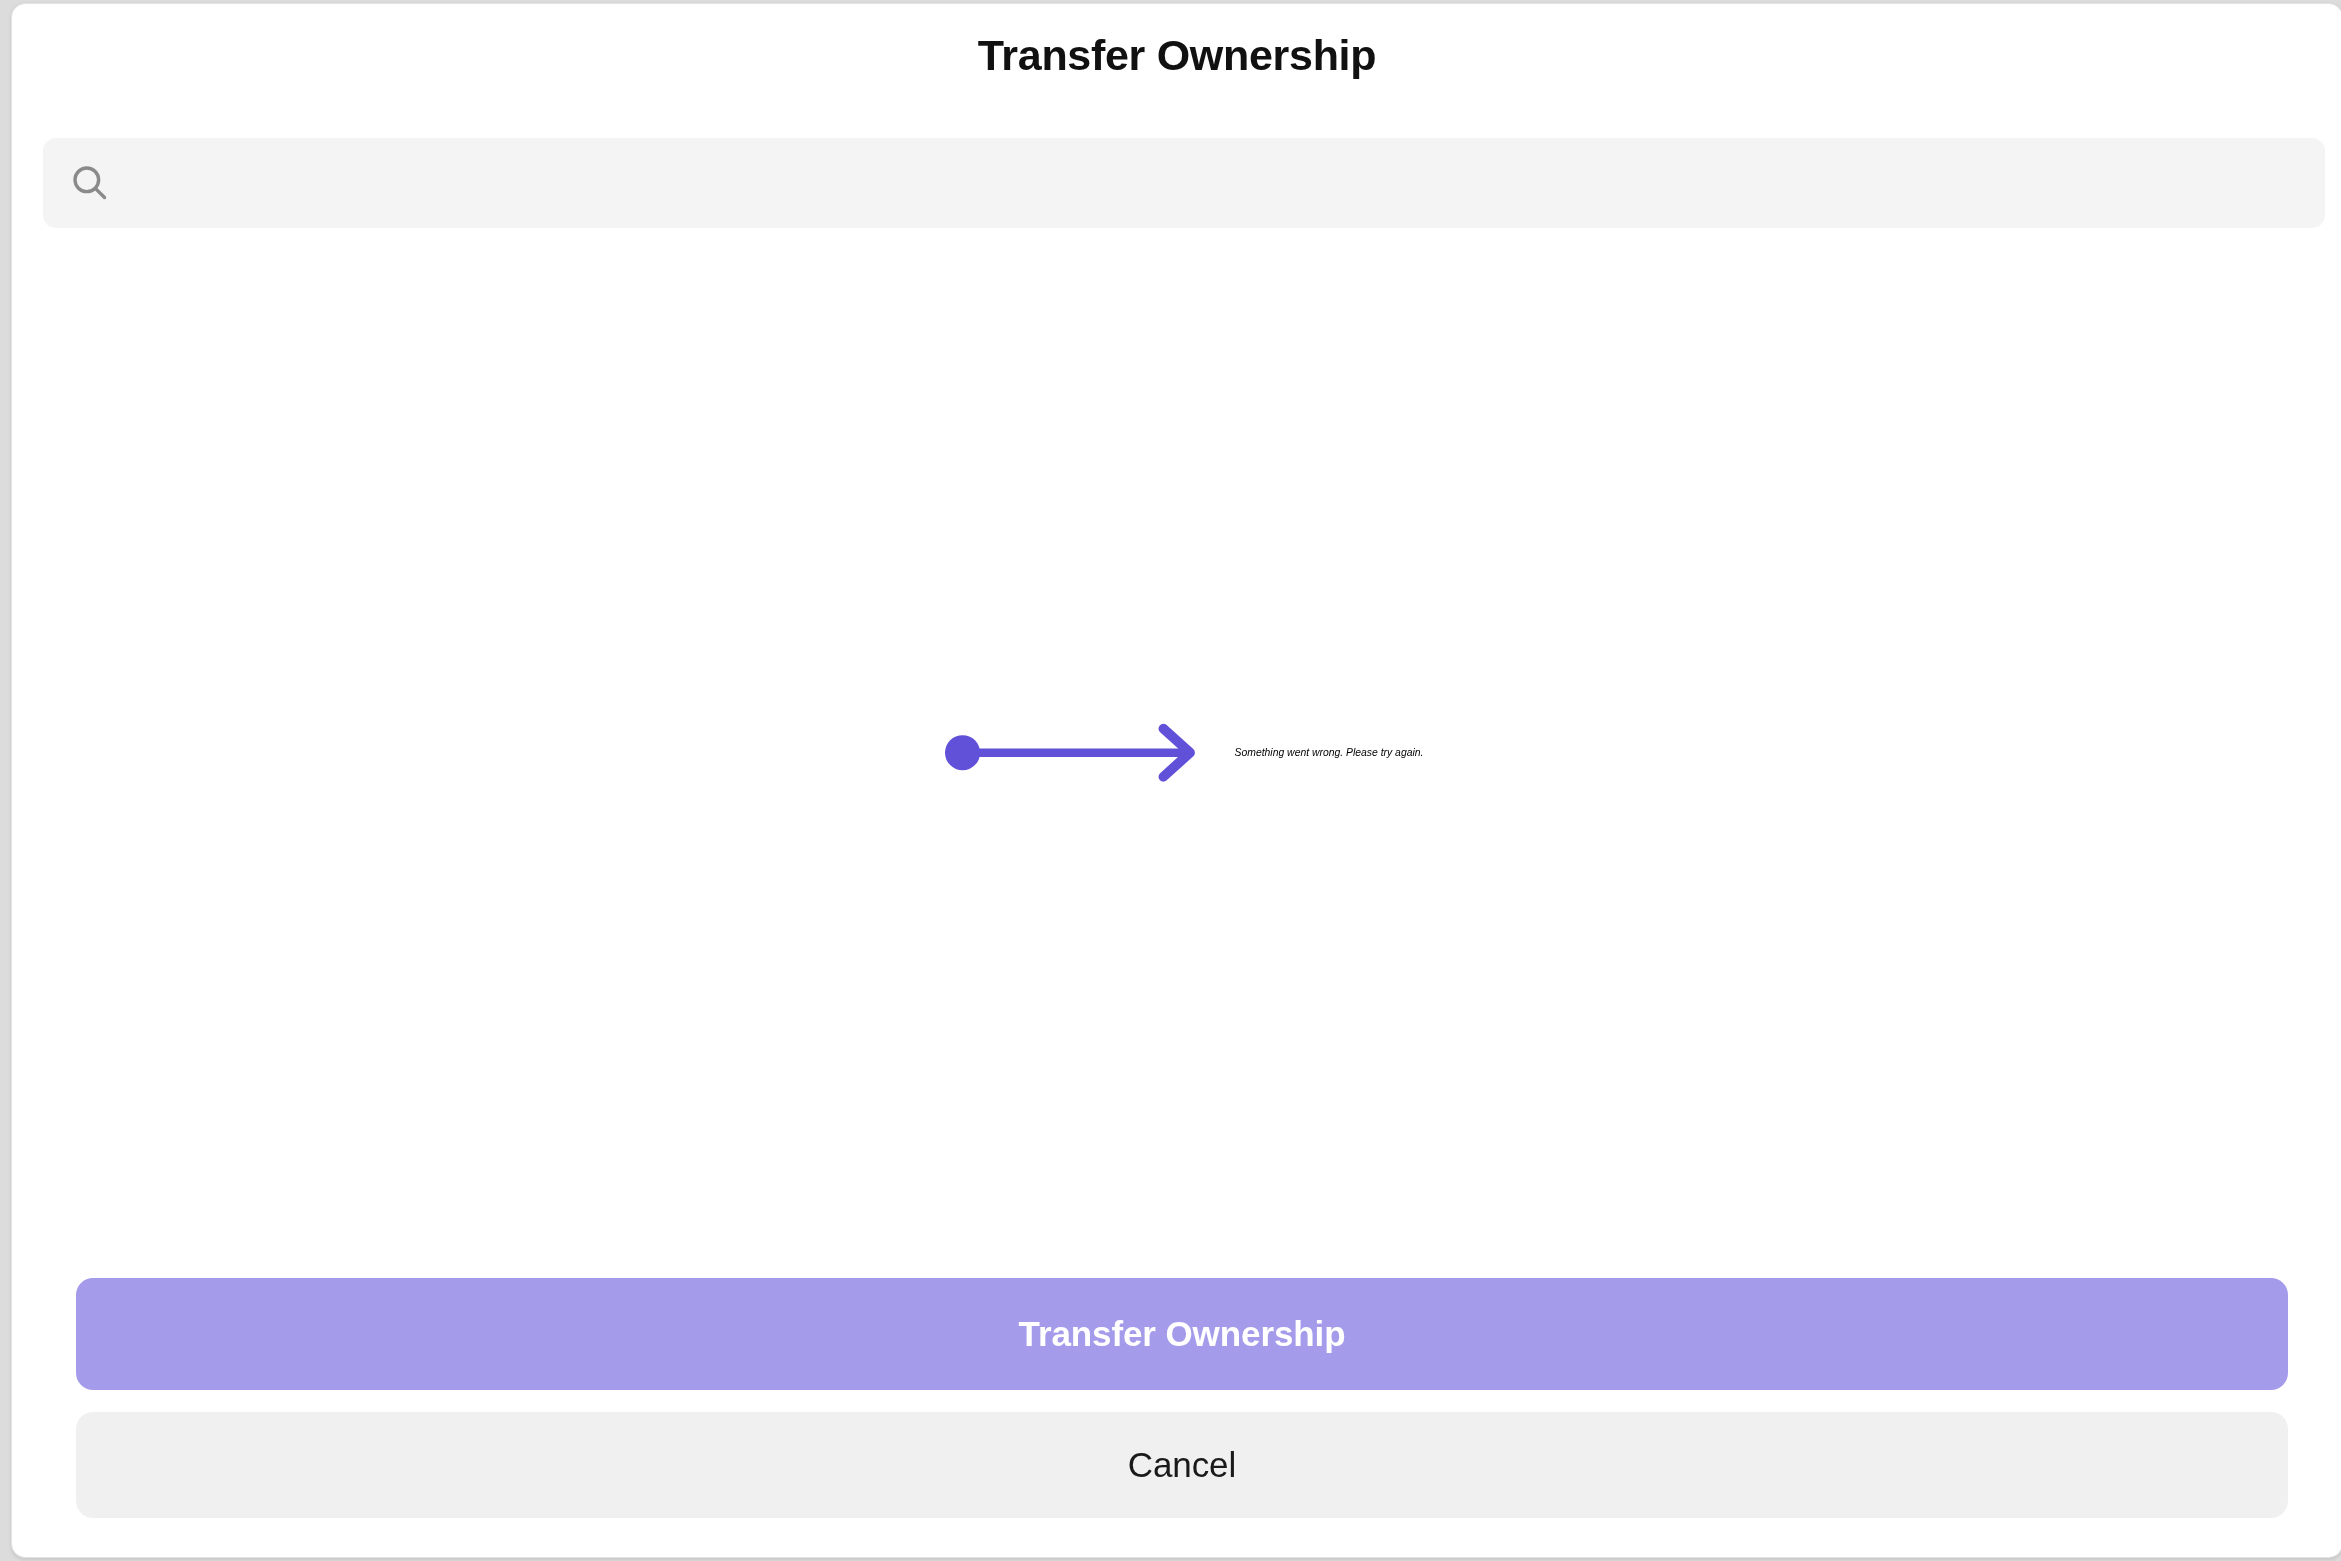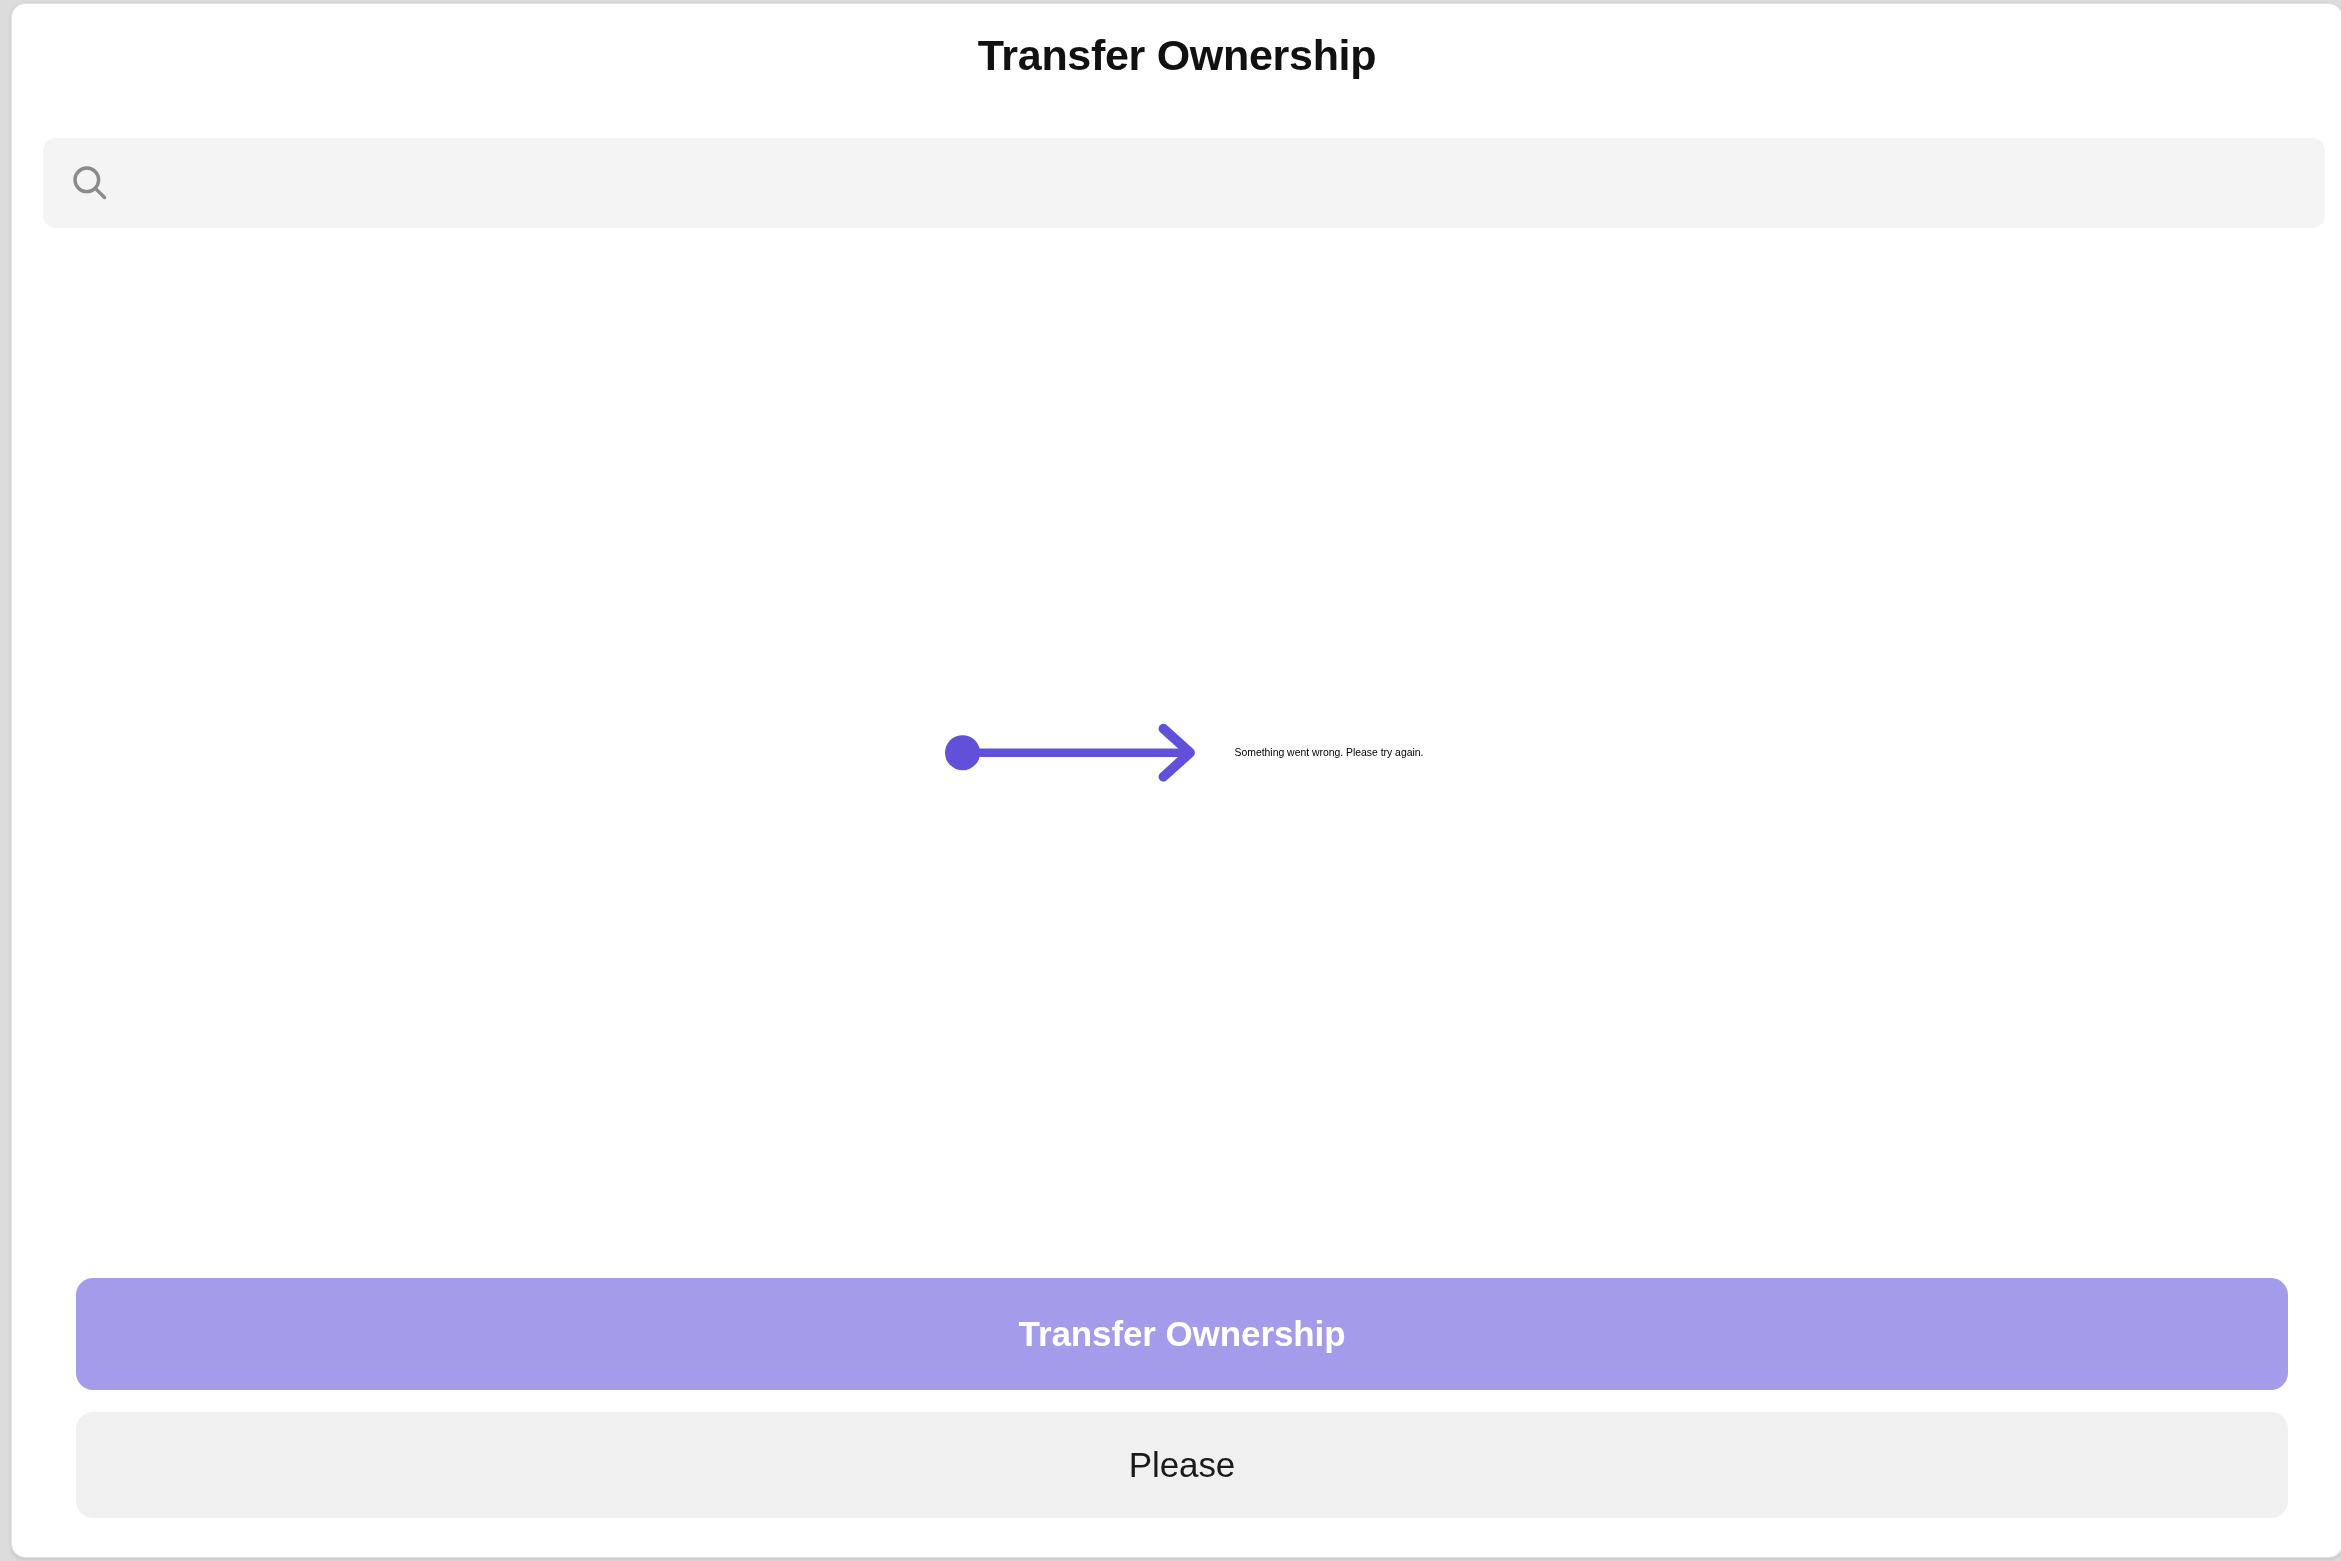--- a/index.html
+++ b/index.html
@@ -77,20 +77,21 @@
   
   #body-area {
     position: absolute;
     left: 31px;
     top: 234px;
     width: 2282px;
     height: 1015px;
     display: flex;
     align-items: center;
     justify-content: center;
+    font-style: italic;
   }
   #error-row {
     display: flex;
     align-items: center;
     gap: 30px;
     transform: translateY(7.2px);
   }
   #arrow-icon {
     width: 260px;
     height: 59px;
@@ -155,16 +156,16 @@
         <circle cx="27" cy="45" r="27" fill="#6150d8"></circle>
         <line x1="27" y1="45" x2="375" y2="45" stroke="#6150d8" stroke-width="13" stroke-linecap="round"></line>
         <polyline points="336,8 377,45 336,82" stroke="#6150d8" stroke-width="15" stroke-linecap="round" stroke-linejoin="round" fill="none"></polyline>
       </svg>
       <div>Something went wrong. Please try again.</div>
     </div>
   </div>
 
   <button id="primary-button" type="button">Transfer Ownership</button>
 
-  <button id="cancel-button" type="button">Please</button>
+  <button id="cancel-button" type="button">Cancel</button>
 
 </div>
 
 
 </body></html>

